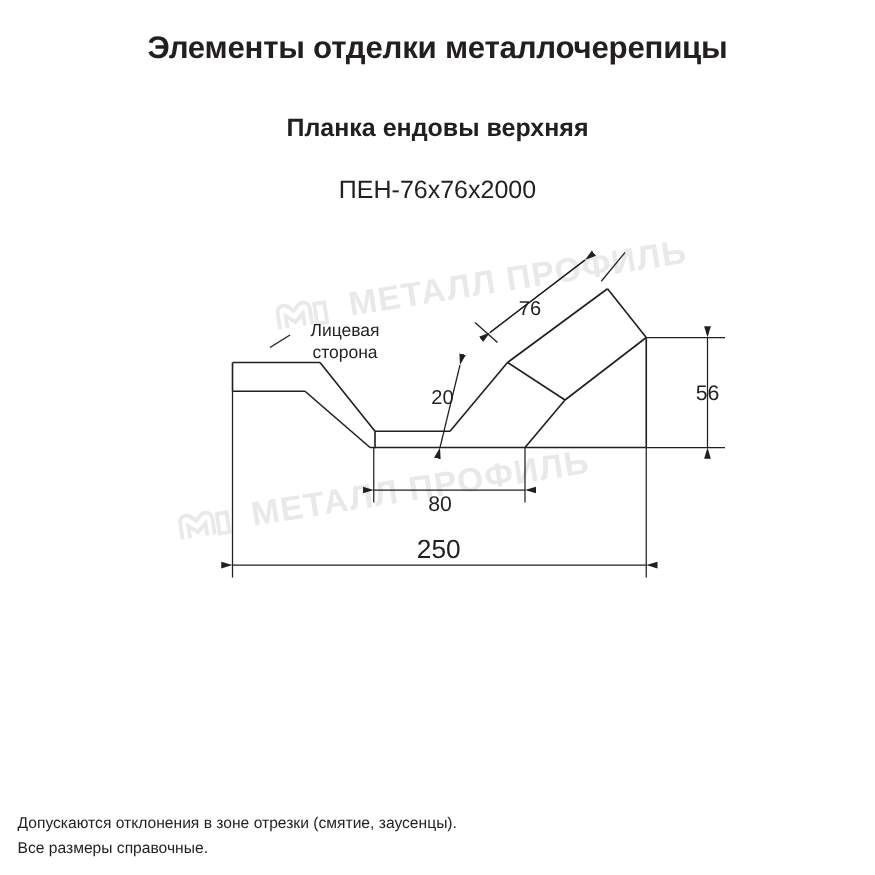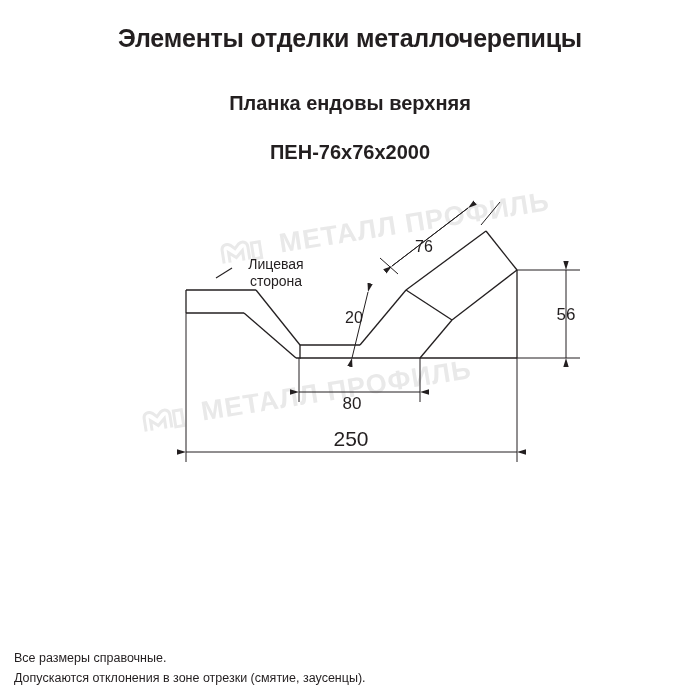--- a/index.html
+++ b/index.html
@@ -39,21 +39,21 @@
   }
   .subtitle {
     font-size: 20px;
     font-weight: bold;
     margin: 16px;
     padding-top: 22px;
     line-height: 1.2;
   }
   .code {
     font-size: 20px;
-    font-weight: bold;
+    font-weight: normal;
     margin: 0;
     padding-top: 9px;
     line-height: 1.2;
   }
 
   
   .drawing {
     position: absolute;
     top: 180px;
     left: 0;
@@ -202,17 +202,17 @@
       <g stroke="#231f20" stroke-width="1" fill="none">
         <path d="M186 133 L186 282"></path>
         <path d="M517 178 L517 282"></path>
         <path d="M186 272 L517 272" marker-start="url(#arrowStart)" marker-end="url(#arrowEnd)"></path>
       </g>
       <text x="351" y="266" font-size="21" font-family="Liberation Sans, sans-serif" fill="#231f20" text-anchor="middle">250</text>
     </svg>
   </div>
 
   <div class="footer">
+    <div>Допускаются отклонения в зоне отрезки (смятие, заусенцы).</div>
     <div>Все размеры справочные.</div>
-    <div>Допускаются отклонения в зоне отрезки (смятие, заусенцы).</div>
   </div>
 
 </div>
 
 </body></html>

